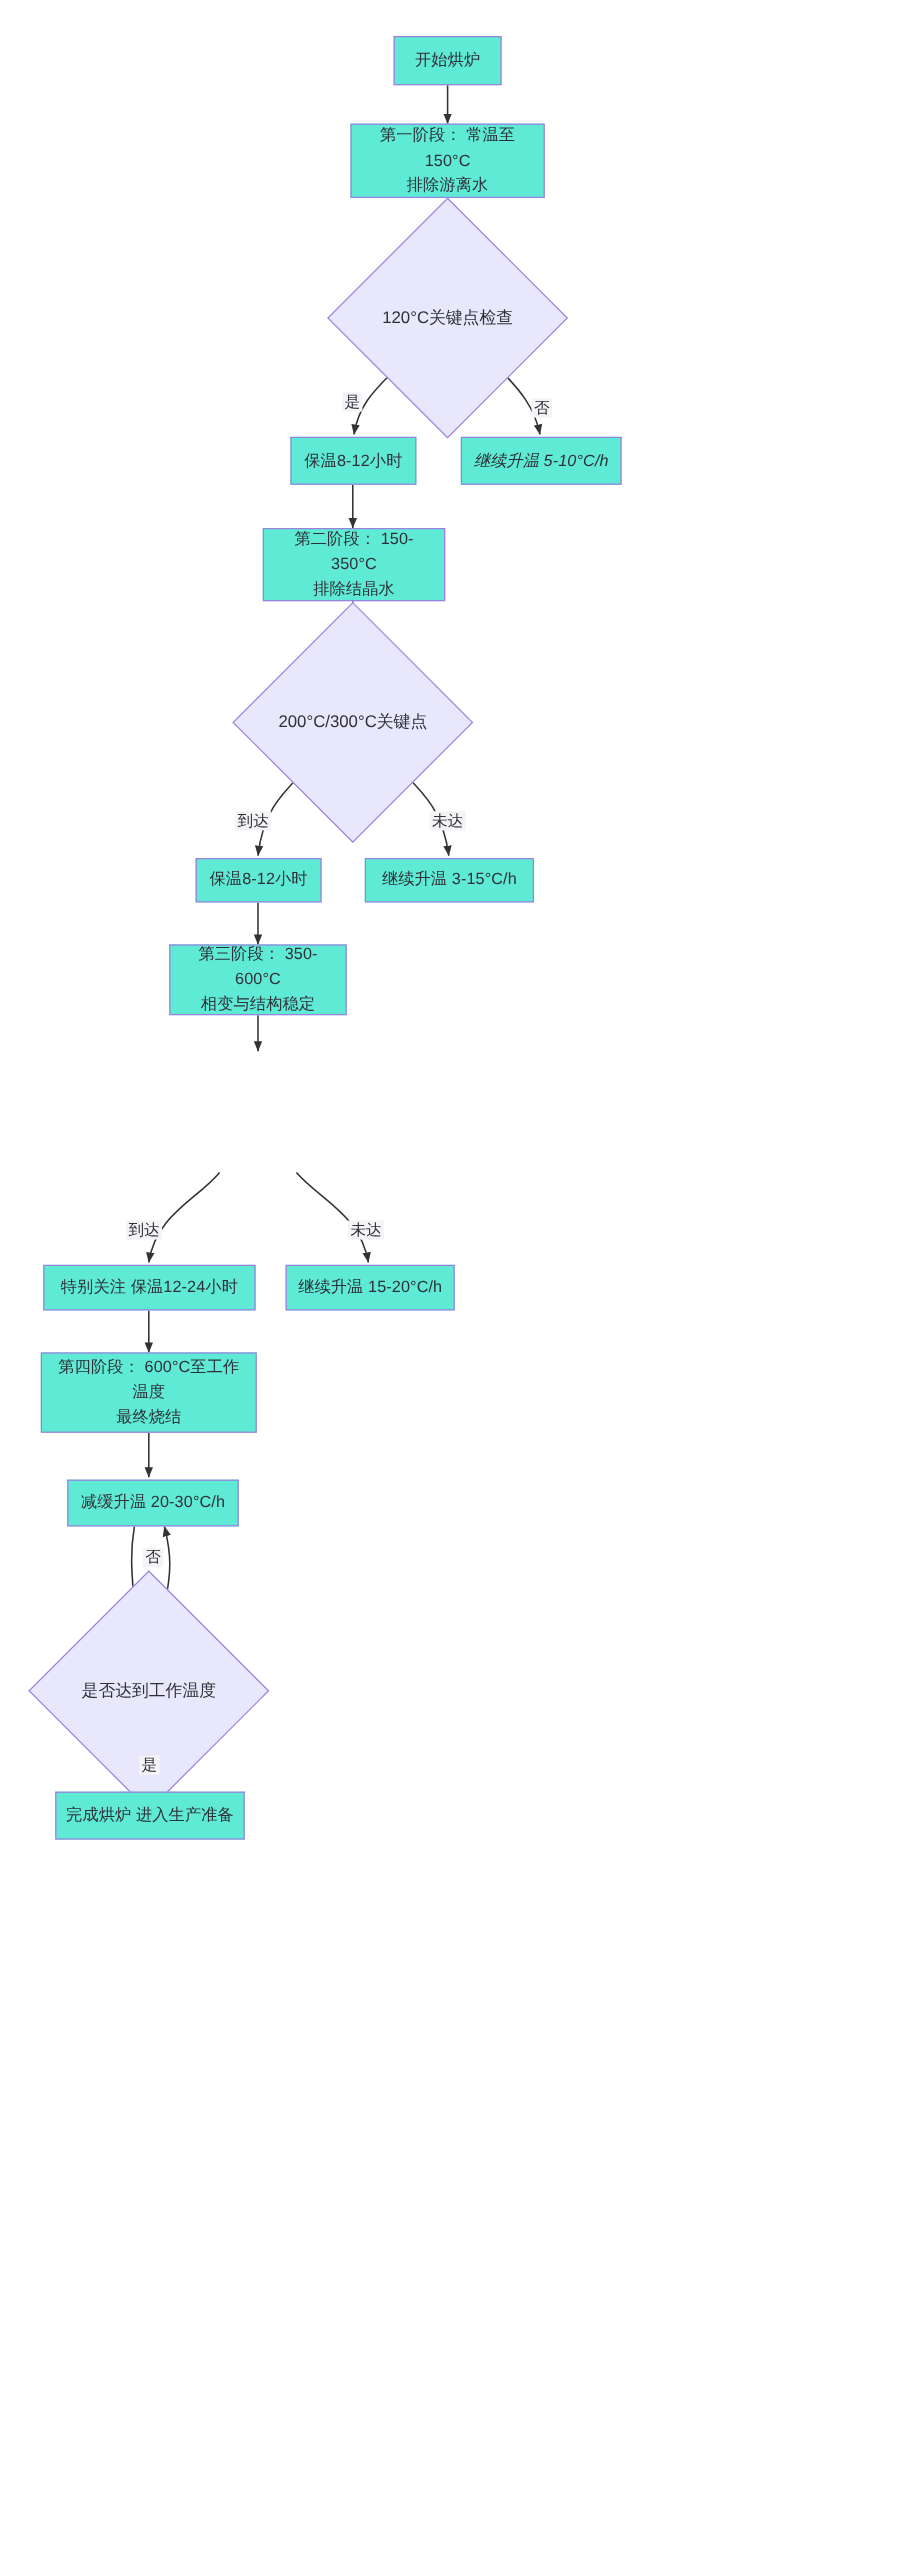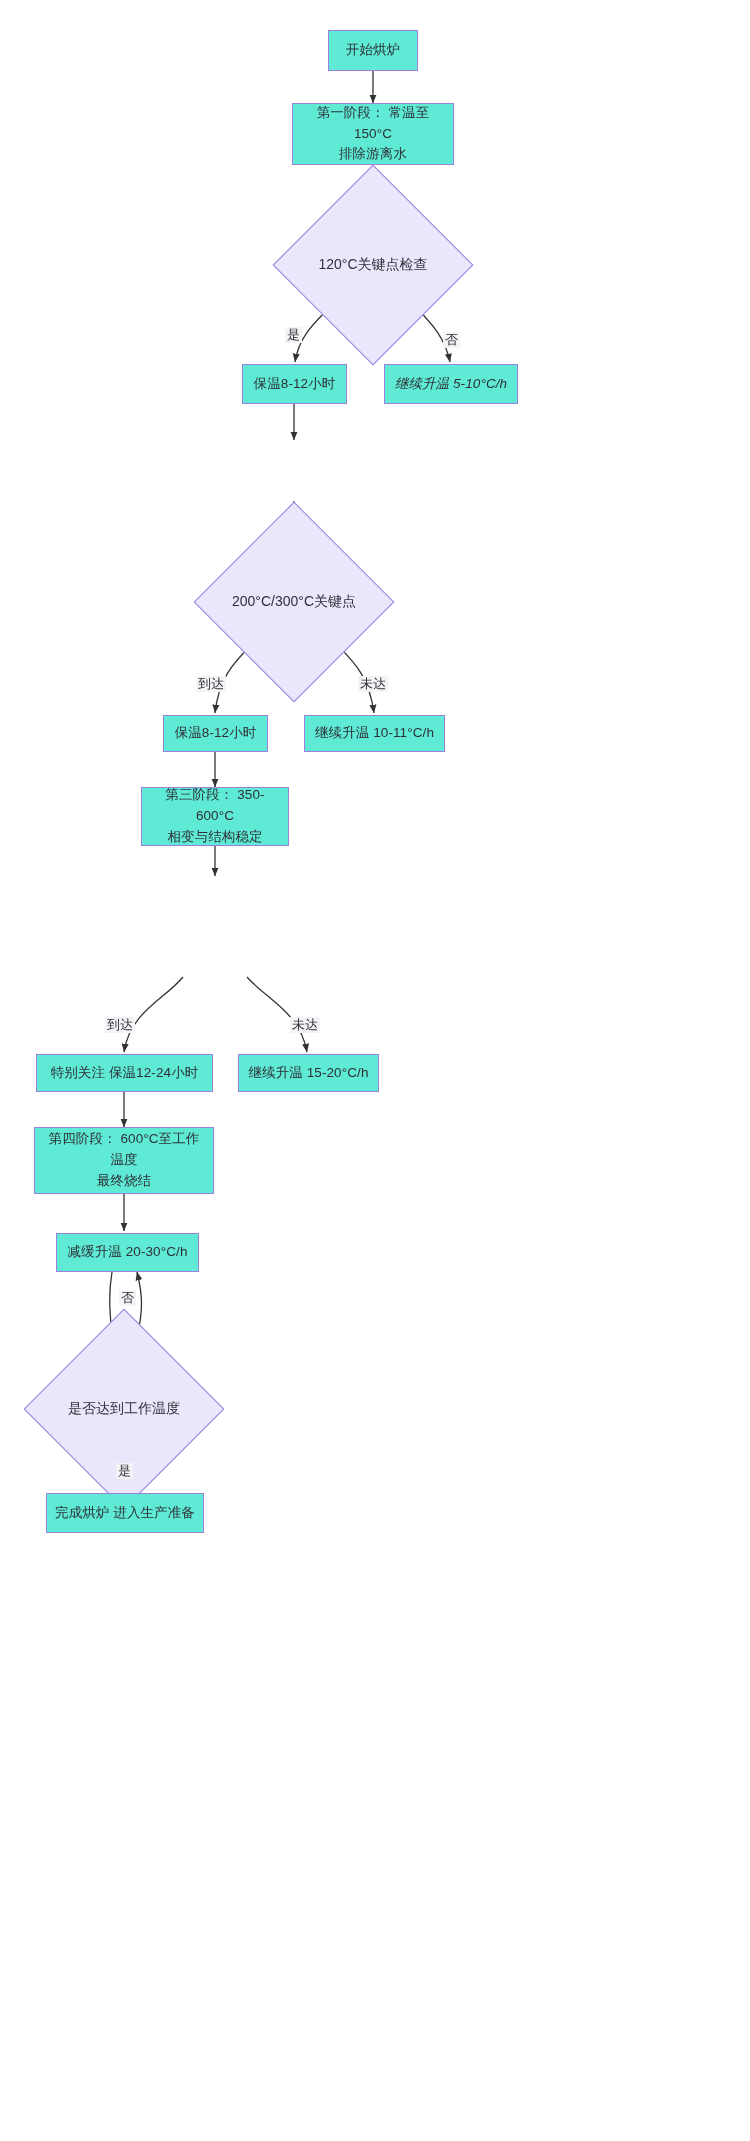--- a/index.html
+++ b/index.html
@@ -117,32 +117,36 @@
   </div>
 
   <div class="node" style="left:242px;top:364px;width:105px;height:40px;">
     <span>保温8-12小时</span>
   </div>
 
   <div class="node" style="left:384px;top:364px;width:134px;height:40px;font-style:italic;">
     <span>继续升温 5-10°C/h</span>
   </div>
 
+  <div class="node" style="left:219px;top:440px;width:152px;height:61px;">
+    <span>第二阶段： 150-350°C
+排除结晶水</span>
+  </div>
 
   <div class="diamond" style="left:223px;top:531px;width:142px;height:142px;">
     <span class="dshape"></span>
     <span class="dlabel">200°C/300°C关键点</span>
   </div>
 
   <div class="node" style="left:163px;top:715px;width:105px;height:37px;">
     <span>保温8-12小时</span>
   </div>
 
   <div class="node" style="left:304px;top:715px;width:141px;height:37px;">
-    <span>继续升温 10-11°C/h</span>
+    <span>继续升温 3-15°C/h</span>
   </div>
 
   <div class="node" style="left:141px;top:787px;width:148px;height:59px;">
     <span>第三阶段： 350-600°C
 相变与结构稳定</span>
   </div>
 
 
   <div class="node" style="left:36px;top:1054px;width:177px;height:38px;">
     <span>特别关注 保温12-24小时</span>

